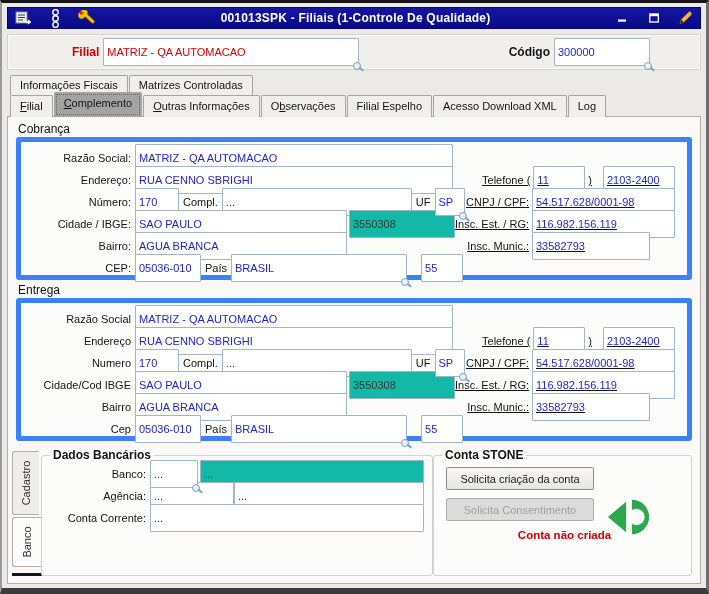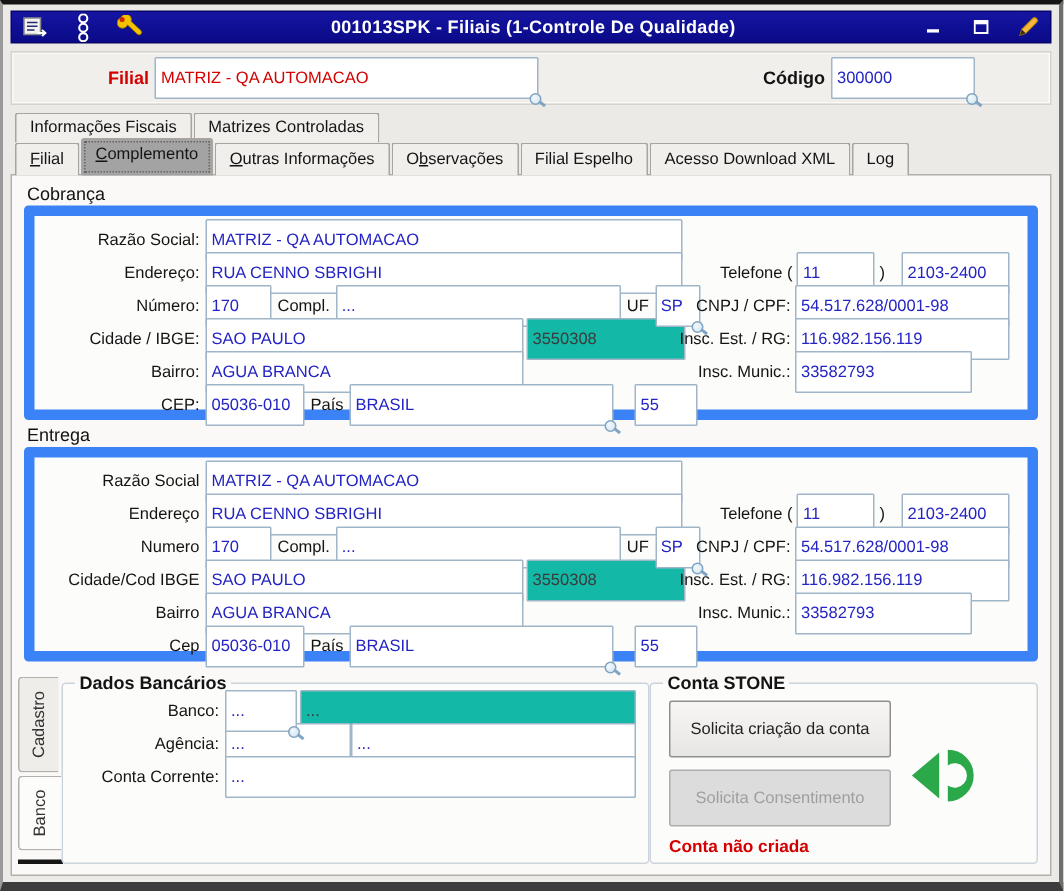--- a/index.html
+++ b/index.html
@@ -55,50 +55,50 @@
     border:1px solid #A8A5A0;border-bottom:none;border-radius:2px 2px 0 0;
     white-space:nowrap;color:#141414;cursor:default;}
   .tab-row2 .tab{height:22px;padding-top:4px;}
   .tab.active{background:#a3a3a3;height:25px;margin-top:-3px;position:relative;z-index:3;
     outline:1px dotted #666;outline-offset:-3px;}
   .tab u{text-decoration:underline;}
   
   .page{flex:1;background:#FAF9F7;border:1px solid #B2AEA8;margin:0 0 0 0;
     position:relative;z-index:1;margin-top:-1px;padding-top:2px;overflow:hidden;}
   .sec{font-weight:normal;font-size:12px;margin:3px 0 1px 10px;color:#111;}
-  .gbox{border:7px solid #3b82f6;border-radius:3px;background:#FCFCFB;
+  .gbox{border:5px solid #3b82f6;border-radius:3px;background:#FCFCFB;
     margin:0 8px;height:143px;position:relative;padding:5px 8px;}
   .row{display:flex;align-items:center;height:22px;}
   .lbl{width:106px;text-align:right;padding-right:4px;white-space:nowrap;flex:0 0 106px;}
   .mid-lbl{padding:0 4px;white-space:nowrap;}
   .rcol{position:absolute;top:27px;right:12px;width:256px;}
-  .rrow{display:flex;align-items:center;justify-content:flex-end;height:22px;white-space:nowrap;}
+  .rrow{display:flex;align-items:center;justify-content:flex-end;height:22px;white-space:nowrap;text-decoration:underline;}
   .rlbl{padding-right:3px;}
   
   .bottom-row{display:flex;align-items:stretch;margin:7px 8px 0 4px;height:128px;}
   .vtabs{width:29px;flex:0 0 29px;display:flex;flex-direction:column;padding-top:3px;}
   .vtab{position:relative;width:27px;background:#EFEDE9;border:1px solid #B3B0AA;
     border-right:none;border-radius:3px 0 0 3px;margin-bottom:2px;cursor:default;}
   .vtab.active{background:#FCFCFB;width:29px;margin-right:-1px;z-index:2;}
   .vtab span{position:absolute;left:50%;top:50%;white-space:nowrap;
     transform:translate(-50%,-50%) rotate(-90deg);color:#333;}
   .vtab-cadastro{height:66px;}
   .vtab-banco{height:52px;}
   .vind{width:30px;height:3px;background:#151515;margin-top:4px;}
   fieldset.fs{border:1px solid #CBD4DC;border-radius:3px;background:#FCFCFB;
     margin:0;padding:1px 8px 4px 8px;}
   fieldset.fs legend{font-weight:bold;font-size:12px;padding:0 3px;margin-left:0px;}
   .fs-dados{width:392px;flex:0 0 392px;}
   .fs-stone{flex:1;margin-left:8px;position:relative;}
   .blbl{width:100px;flex:0 0 100px;text-align:right;padding-right:4px;white-space:nowrap;}
-  .btn{display:block;width:148px;height:38px;margin:4px 0 8px 4px;
+  .btn{display:block;width:148px;height:23px;margin:4px 0 8px 4px;
     font-family:"Liberation Sans",sans-serif;font-size:11px;color:#222;
     background:linear-gradient(#F7F6F5,#E8E6E3);border:1px solid #8E8E8E;border-radius:2px;}
   .btn[disabled]{background:#DCDCDC;color:#9F9F9F;border-color:#ADADAD;}
-  .stone-status{color:#D40000;font-weight:bold;margin:6px 0 0 4px;font-size:11.5px;}
+  .stone-status{color:#D40000;font-weight:bold;margin:6px 0 0 4px;font-size:11.5px;text-align:center;}
   .stone-logo{position:absolute;left:172px;top:32px;}
 </style>
 </head>
 <body>
 
 <div class="window">
 
   <div class="titlebar">
     <button class="tb-btn">
       <svg width="17" height="15" viewBox="0 0 17 15">

